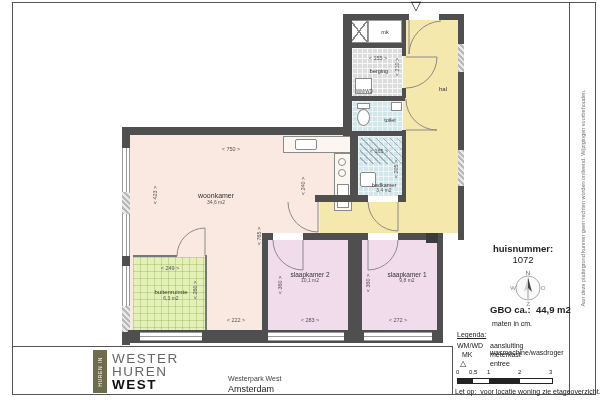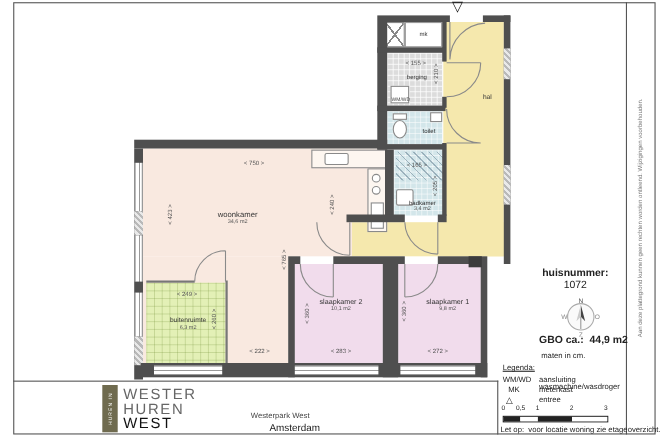--- a/index.html
+++ b/index.html
@@ -219,21 +219,21 @@
     <div class="panel-t" style="left:3px;top:148px;white-space:pre;">Let op:  voor locatie woning zie etageoverzicht.</div>
   </div>
 
   <div class="abs" style="left:0;top:346px;width:452px;height:50px;">
     <div class="abs" style="left:0;top:0;width:220px;height:50px;margin-left:40px;">
       <div class="abs" style="left:53px;top:4px;width:14px;height:43px;background:#6f6b4f;">
         <span style="position:absolute;left:-14px;top:19px;width:42px;transform:rotate(-90deg);font-size:4.5px;color:#fff;letter-spacing:1px;text-align:center;">HUREN IN</span>
       </div>
       <div class="logo-line" style="top:6px;">WESTER</div>
       <div class="logo-line" style="top:19px;">HUREN</div>
-      <div class="logo-line" style="top:32px;font-weight:normal;color:#111;">WEST</div>
+      <div class="logo-line" style="top:32px;font-weight:bold;color:#111;">WEST</div>
     </div>
     <div class="abs" style="left:228px;top:29px;font-size:7px;color:#444;">Westerpark West</div>
-    <div class="abs" style="left:228px;top:38px;font-size:9px;margin-left:17px;">Amsterdam</div>
+    <div class="abs" style="left:228px;top:38px;font-size:9px;">Amsterdam</div>
   </div>
 
   <div class="abs" style="left:393px;top:195px;width:380px;transform:rotate(-90deg);font-size:5.5px;color:#777;text-align:center;">Aan deze plattegrond kunnen geen rechten worden ontleend. Wijzigingen voorbehouden.</div>
 
 </div>
 
 </body></html>

